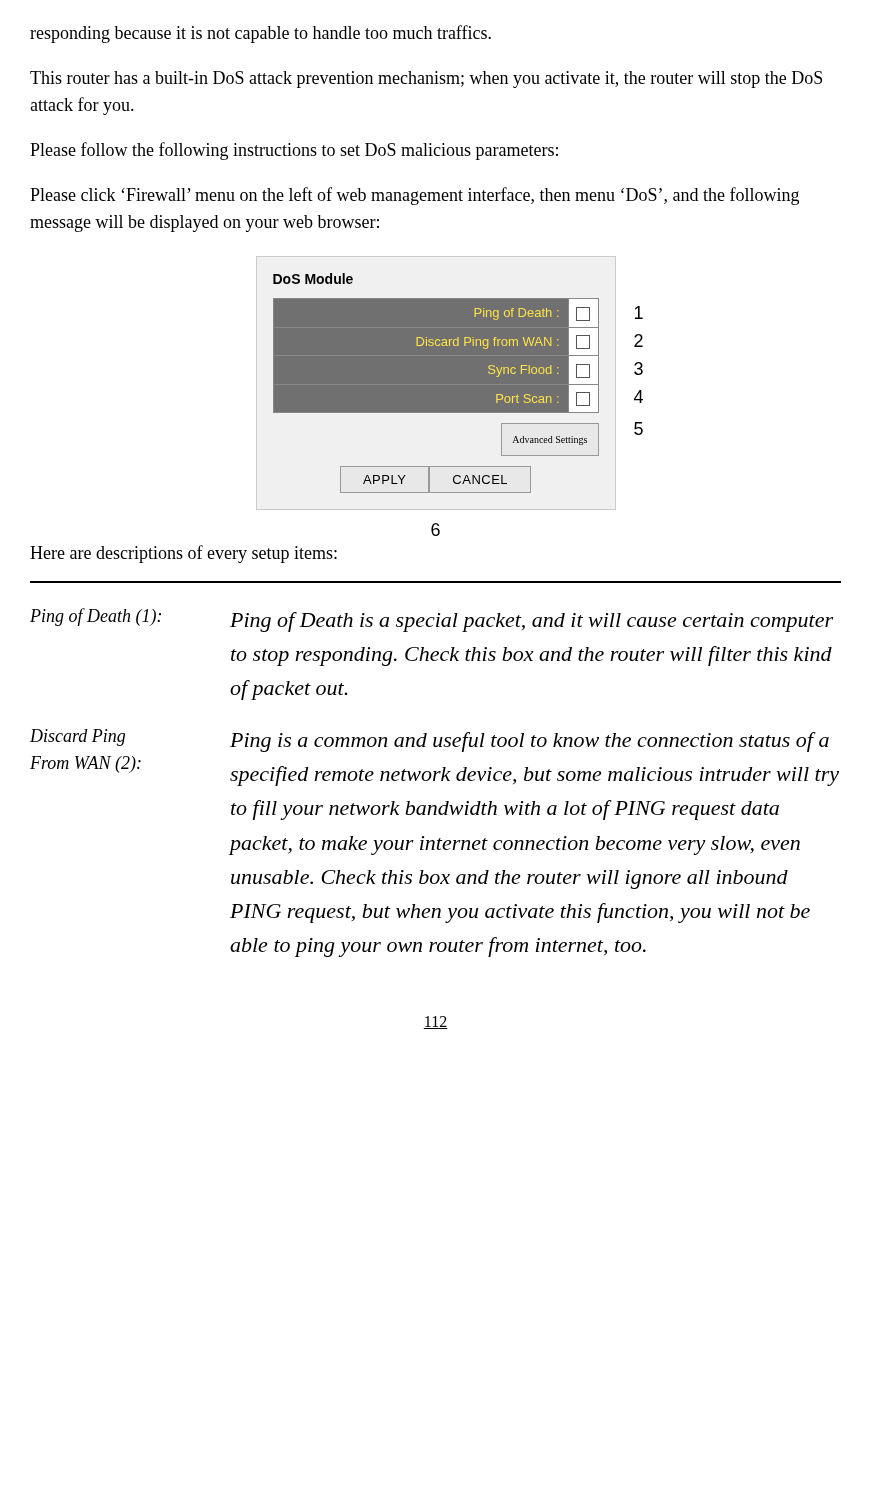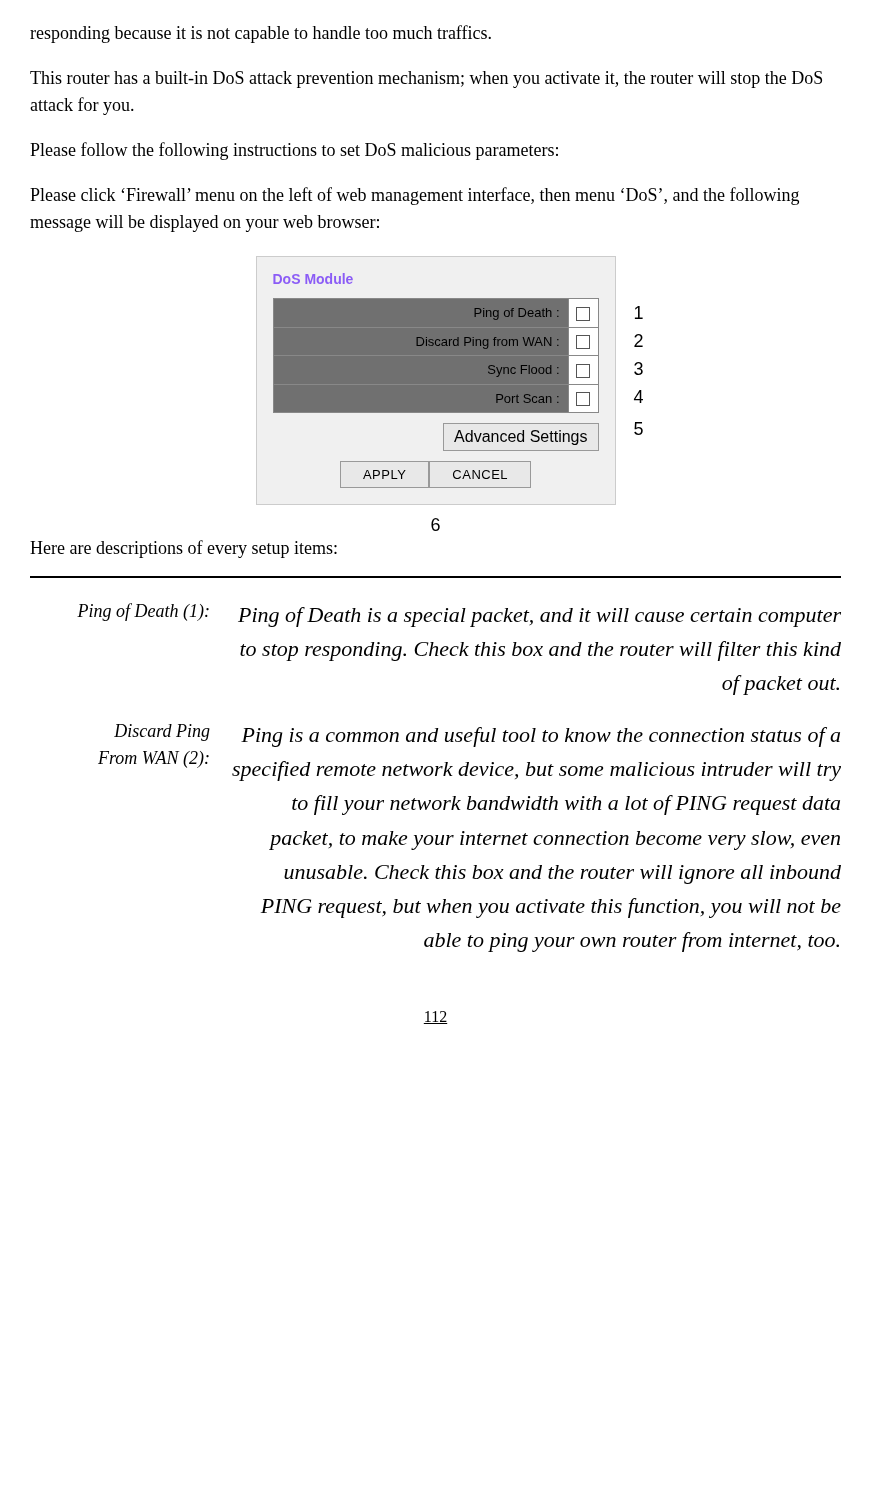--- a/index.html
+++ b/index.html
@@ -28,35 +28,35 @@
     .dos-box {
       background: #f0f0f0;
       border: 1px solid #ccc;
       padding: 12px 16px 16px 16px;
       width: 360px;
     }
     .dos-title {
       font-family: Arial, sans-serif;
       font-weight: bold;
       font-size: 14px;
-      color: #8b5cf6;
+      color: #000000;
       margin-bottom: 8px;
     }
     .dos-table {
       width: 100%;
       border-collapse: collapse;
       margin-bottom: 10px;
     }
     .dos-table tr td {
       font-family: Arial, sans-serif;
       font-size: 13px;
     }
     .dos-table tr td.label-cell {
       background: #707070;
-      color: #000000;
+      color: #fde047;
       text-align: right;
       padding: 4px 8px;
       border: 1px solid #888;
     }
     .dos-table tr td.check-cell {
       background: #fff;
       border: 1px solid #888;
       text-align: center;
       width: 30px;
       padding: 2px;
@@ -67,25 +67,25 @@
       border: 1px solid #555;
       display: inline-block;
       background: #fff;
       vertical-align: middle;
     }
     .adv-settings-row {
       text-align: right;
       margin-bottom: 10px;
     }
     .adv-settings-btn {
-      font-family: Liberation Sans, sans-serif;
-      font-size: 16px;
+      font-family: Liberation Serif, serif;
+      font-size: 10px;
       background: #e8e8e8;
       border: 1px solid #999;
-      padding: 4px 10px;
+      padding: 10px 10px;
       cursor: pointer;
     }
     .dos-buttons-row {
       display: flex;
       justify-content: center;
       margin-top: 8px;
     }
     .dos-btn {
       font-family: Arial, sans-serif;
       font-size: 13px;
@@ -108,21 +108,20 @@
     }
     .divider {
       border: none;
       border-top: 2px solid #000;
       margin: 10px 0 20px 0;
     }
     .desc-table {
       width: 100%;
       border-collapse: collapse;
       margin-bottom: 20px;
-      text-align: right;
     }
     .desc-table td {
       vertical-align: top;
       padding-bottom: 18px;
     }
     .desc-label {
       font-style: italic;
       font-size: 18px;
       width: 200px;
       padding-right: 20px;

